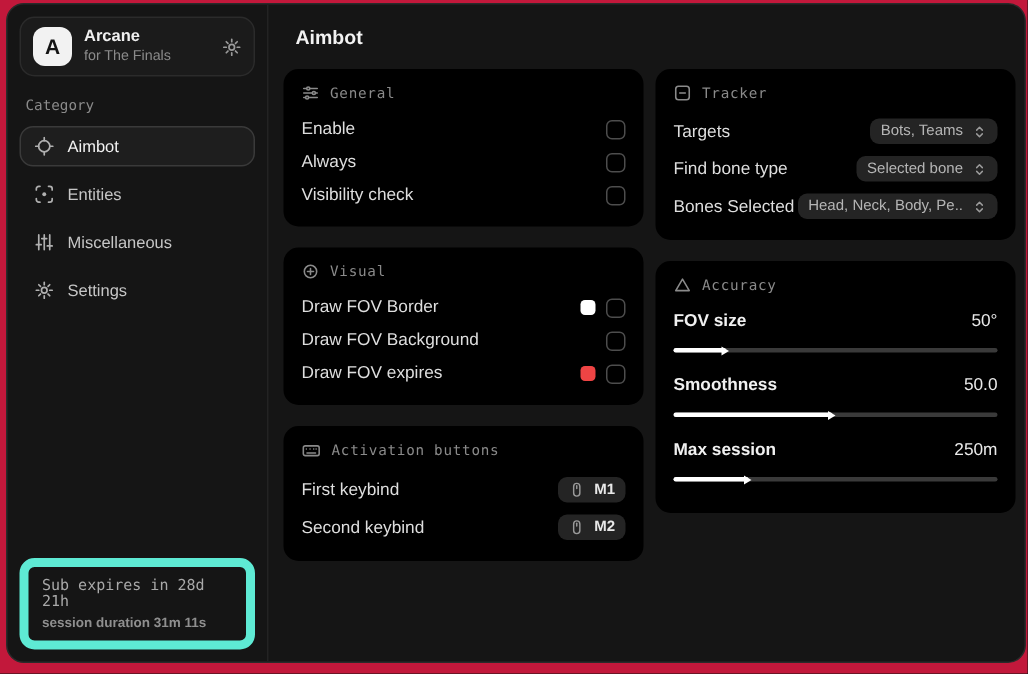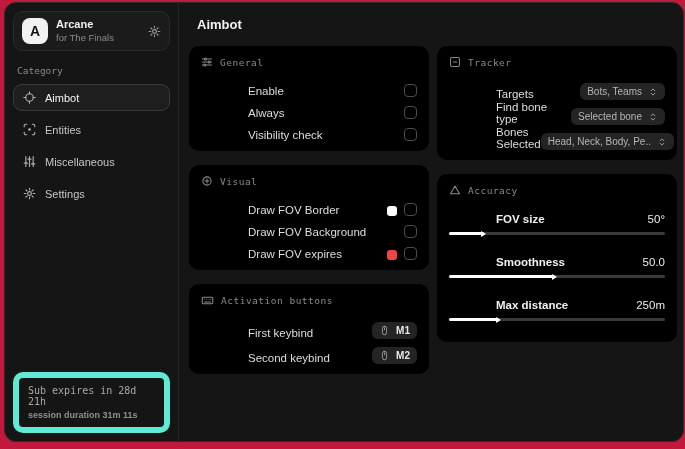--- a/index.html
+++ b/index.html
@@ -42,21 +42,21 @@
   .main-title { font-size:13px; font-weight:700; color:#f2f2f2; margin:2px 0 14px 8px; }
   .columns { display:flex; gap:8px; align-items:flex-start; }
   .col { display:flex; flex-direction:column; gap:14px; width:240px; flex:none; }
 
   .card { background:#000000; border-radius:10px; padding:10px 12px; }
   .card-title { display:flex; align-items:center; gap:7px;
     font-family:"DejaVu Sans Mono", monospace; font-size:9.5px; letter-spacing:.5px;
     color:#8a8a8a; margin-bottom:7px; }
   .card-title .cicon { display:flex; color:#8a8a8a; }
 
-  .row { display:flex; align-items:flex-end; min-height:22px;margin-left:47px; }
+  .row { display:flex; align-items:center; min-height:22px; }
   .row-label { flex:1; font-size:11.5px; color:#dedede; }
   .row.tall { min-height:25px; }
 
   .checkbox { width:13px; height:13px; border:1.5px solid #4d4d4d;
     border-radius:4px; flex:none; cursor:pointer; }
   .swatch { width:10px; height:10px; border-radius:3px; margin-right:7px;
     flex:none; cursor:pointer; }
 
   .pill { display:flex; align-items:center; gap:6px; background:#242424;
     border-radius:6px; padding:3px 7px; font-size:10px; color:#b5b5b5;
@@ -311,21 +311,21 @@
             <span class="row-label" style="color:#f0f0f0;font-weight:700;">Smoothness</span>
             <span class="value">50.0</span>
           </div>
           <div class="slider">
             <div class="slider-fill" style="width: 49%;">
               <span class="slider-thumb"></span>
             </div>
           </div>
 
           <div class="row">
-            <span class="row-label" style="color:#f0f0f0;font-weight:700;">Max distance</span>
+            <span class="row-label" style="color:#f0f0f0;font-weight:700;">Max session</span>
             <span class="value">250m</span>
           </div>
           <div class="slider">
             <div class="slider-fill" style="width: 23%;">
               <span class="slider-thumb"></span>
             </div>
           </div>
         </div>
 
       </div>

